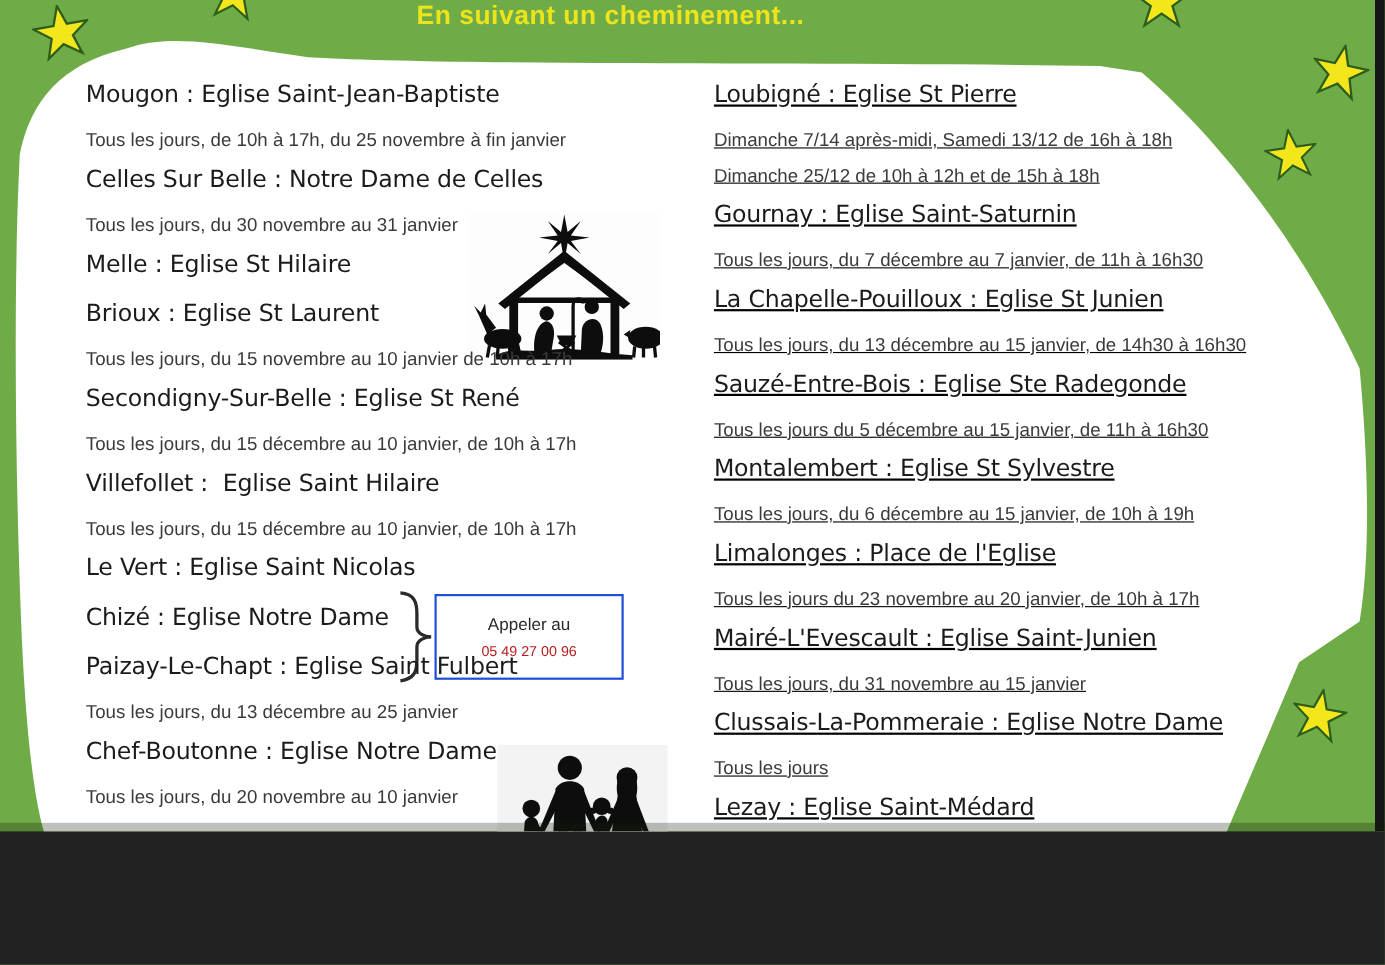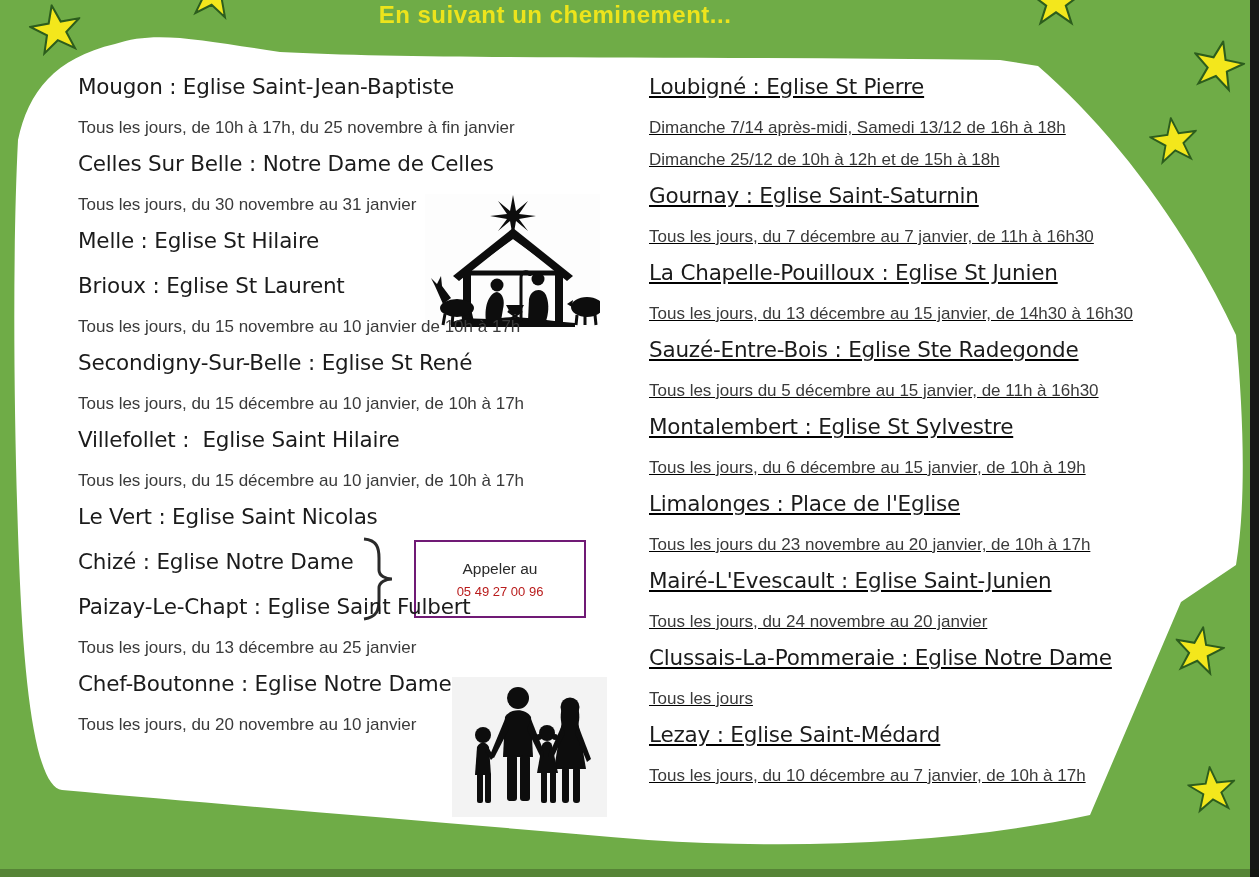--- a/index.html
+++ b/index.html
@@ -1,17 +1,17 @@
 <!DOCTYPE html>
 <html><head>
 <meta charset="utf-8">
 <style>
   html,body{margin:0;padding:0;background:#222;}
   .page{
-    position:relative;width:1259px;height:877px;overflow:hidden;
+    position:relative;width:1259px;height:756px;overflow:hidden;
     background:#6FAC47;
     font-family:"Liberation Sans", sans-serif;
   }
   .right-edge{position:absolute;top:0;right:0;width:9px;height:877px;background:#161616;}
   .bottom-shade{position:absolute;left:0;bottom:0;width:1259px;height:8px;background:rgba(20,30,12,0.28);}
   .page-title{
     position:absolute;top:1px;left:320px;width:470px;text-align:center;
     color:#EDE41C;font-size:24px;font-weight:bold;letter-spacing:.5px;
   }
   .blob{position:absolute;left:0;top:0;}
@@ -21,22 +21,22 @@
   .col-left{left:42px;width:580px;}
   .col-right{left:613px;width:600px;text-decoration:underline;}
   .church-name{
     font-size:21.5px;line-height:30px;margin-bottom:15px;color:#1b1b1b;
     font-family:"DejaVu Sans", sans-serif;letter-spacing:-0.2px;white-space:pre;
   }
   .church-schedule{
     font-size:17px;line-height:22px;margin-bottom:10px;color:#3a3a3a;white-space:pre;
   }
   .phone-box{
-    position:absolute;left:414px;top:540px;width:168px;height:74px;
-    background:#fff;border:2px solid #701a75;
+    position:absolute;left:395px;top:540px;width:168px;height:74px;
+    background:#fff;border:2px solid #1d4ed8;
     display:flex;flex-direction:column;align-items:center;justify-content:center;gap:6px;
   }
   .phone-box .l1{font-size:15.5px;color:#2a2a2a;}
   .phone-box .l2{font-size:13px;color:#b91c1c;}
   .bracket{position:absolute;left:360px;top:536px;}
   .img-frame{position:absolute;}
   .nativity{left:425px;top:194px;}
   .family{left:452px;top:677px;}
 </style>
 </head>
@@ -272,21 +272,21 @@
   <div>
     <div class="church-name">Limalonges : Place de l'Eglise</div>
     <div>
           <div class="church-schedule">Tous les jours du 23 novembre au 20 janvier, de 10h à 17h</div>
         </div>
   </div>
 
   <div>
     <div class="church-name">Mairé-L'Evescault : Eglise Saint-Junien</div>
     <div>
-          <div class="church-schedule">Tous les jours, du 24 novembre au 20 janvier</div>
+          <div class="church-schedule">Tous les jours, du 31 novembre au 15 janvier</div>
         </div>
   </div>
 
   <div>
     <div class="church-name">Clussais-La-Pommeraie : Eglise Notre Dame</div>
     <div>
           <div class="church-schedule">Tous les jours</div>
         </div>
   </div>
 

